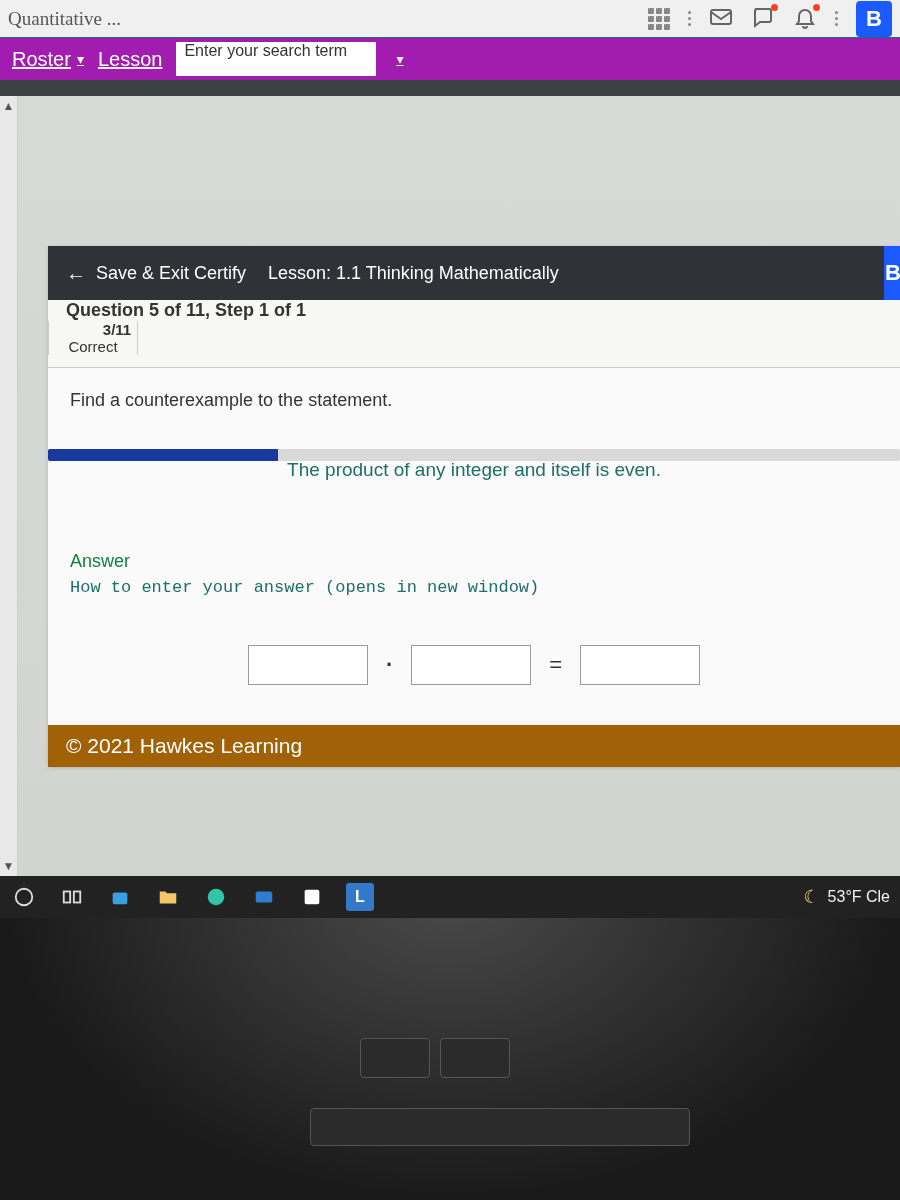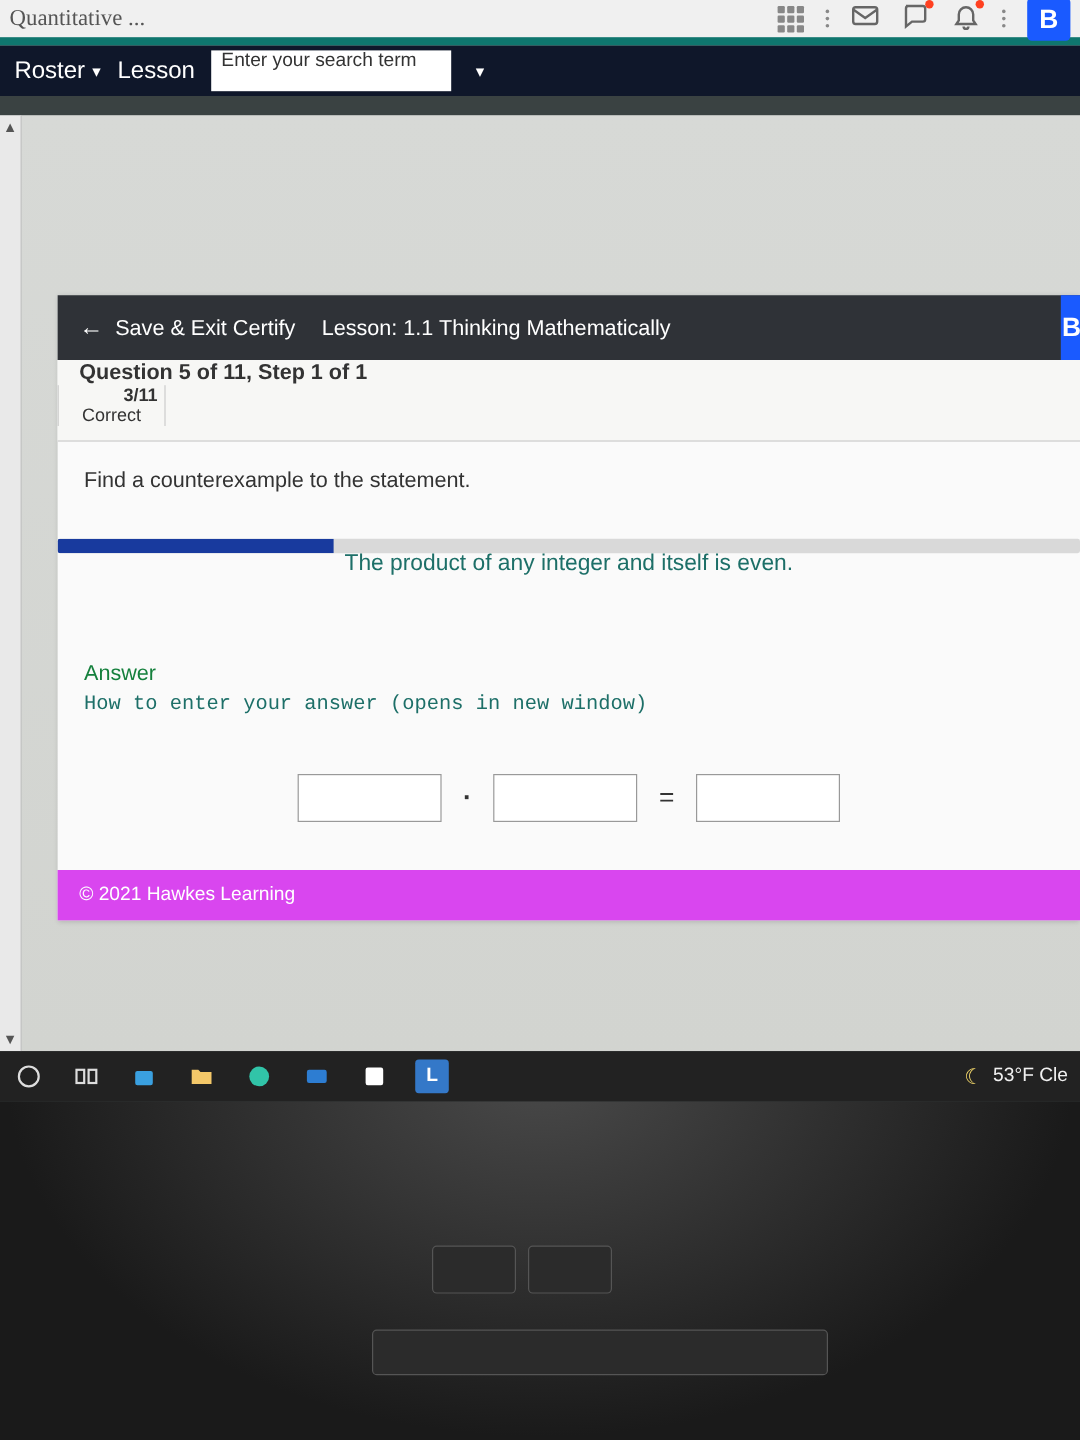--- a/index.html
+++ b/index.html
@@ -11,21 +11,21 @@
     overflow: hidden;
     position: relative;
   }
   .browser-top-bar {
     height: 38px;
     background: #f0f0f0;
     display: flex;
     align-items: center;
     padding: 0 8px;
     gap: 16px;
-    border-bottom: 7px solid #0f766e;
+    border-bottom: 1px solid #0f766e;
   }
   .addr-fragment {
     font-family: Georgia, serif;
     font-size: 19px;
     color: #555;
     flex-shrink: 0;
   }
   .top-icons {
     display: flex;
     align-items: center;
@@ -44,27 +44,28 @@
     background:#1a5aff; color:#fff; font-weight:bold; font-size:22px;
     width:36px; height:36px; display:flex; align-items:center; justify-content:center;
     border-radius:4px;
   }
   .notif-dot::after{
     content:''; position:absolute; top:-1px; right:-3px; width:7px; height:7px;
     border-radius:50%; background:#ff4020;
   }
 
   .lms-nav {
-    background: #0f172a;
+    background: #a21caf;
     height: 42px;
     display: flex;
     align-items: center;
     padding: 0 12px;
     gap: 14px;
     color: #fff;
+    text-decoration: underline;
   }
   .lms-nav .nav-item {
     font-size: 20px;
     display:flex; align-items:center; gap:6px;
     cursor:pointer;
   }
   .search-box {
     background:#fff;
     height:34px; width:200px;
     color:#444; font-size:16px;
@@ -154,24 +155,24 @@
     width:120px; height:40px;
     border:1px solid #999;
     font-size:18px; text-align:center;
     background:#fff;
   }
   .eq-row .dot { font-weight:bold; }
   .eq-row .equals { }
   .eq-row input.result { width:120px; }
 
   .footer {
-    background:#d946ef; color:#fff;
+    background:#a16207; color:#fff;
     height:42px;
     display:flex; align-items:center;
-    padding:0 18px; font-size:16px;
+    padding:0 18px; font-size:21px;
   }
 
   .taskbar {
     position:absolute; left:0; right:0; top:876px; height:42px;
     background:#222;
     display:flex; align-items:center;
     padding:0 10px;
     gap:20px;
     color:#ddd;
     font-size:16px;

